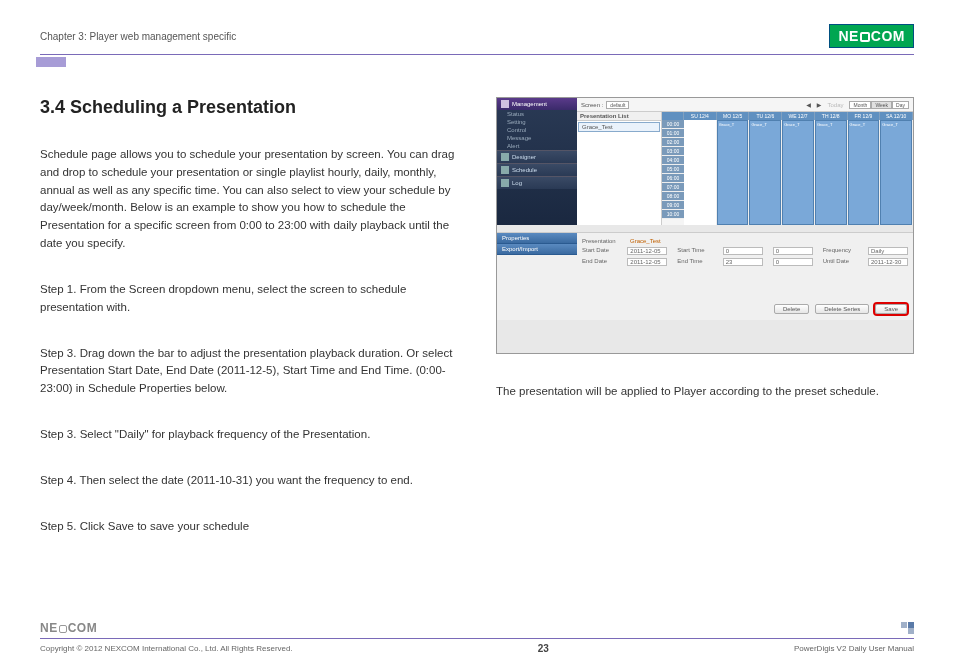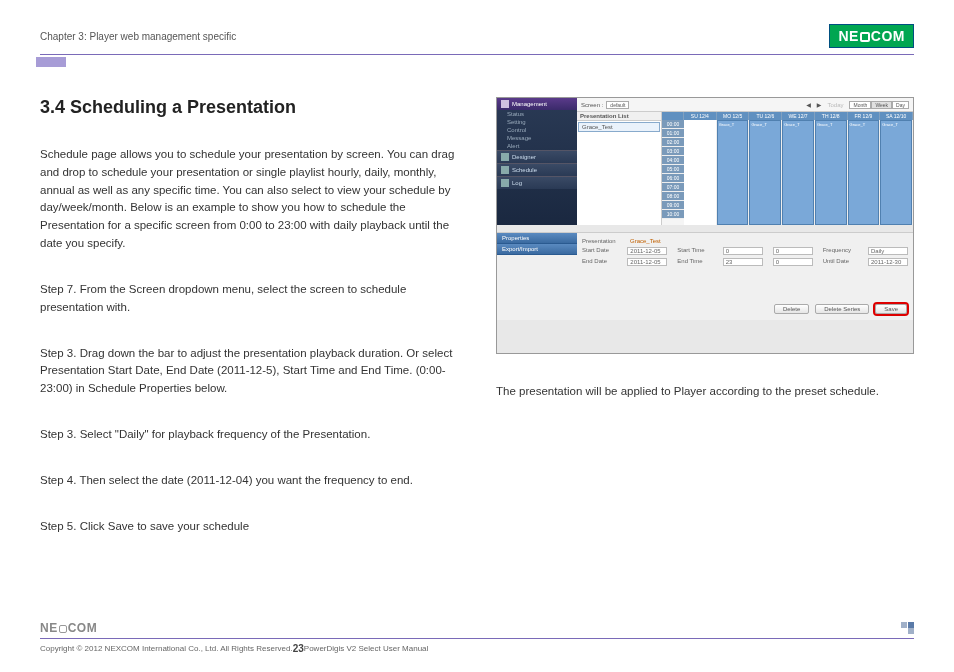--- a/index.html
+++ b/index.html
@@ -81,45 +81,45 @@
   .ss-fld-lbl { width: 38px; }
   .ss-fld-val { border: 1px solid #bbb; background: #fff; padding: 0 2px; min-width: 40px; }
   .ss-buttons { position: absolute; right: 6px; bottom: 6px; display: flex; gap: 6px; }
   .ss-btn { border: 1px solid #aaa; background: linear-gradient(#fff,#e5e5e5); padding: 1px 8px; font-size: 6px; border-radius: 2px; }
   .ss-btn.save { outline: 2px solid #d00; }
   .footer {
     position: absolute;
     left: 40px; right: 40px; bottom: 18px;
   }
   .footer-bar { height: 1px; background: #7a6ab8; margin-bottom: 4px; }
-  .footer-row { display: flex; align-items: center; font-size: 8px; color: #666; }
+  .footer-row { display: flex; justify-content: space-between; align-items: center; font-size: 8px; color: #666; }
   .footer-logo-wrap { display: flex; align-items: center; justify-content: space-between; margin-bottom: 3px; }
   .page-num { font-size: 10px; font-weight: bold; color: #444; }
   .sq-icons { display: flex; gap: 1px; }
   .sq { width: 6px; height: 6px; background: #a0b0c8; }
   .sq.dk { background: #5a7aa8; }
 </style>
 </head>
 <body>
 
 <div class="header">
   <div class="chapter-title">Chapter 3: Player web management specific</div>
   <div class="logo-top">NE<span style="display:inline-block;width:10px;height:10px;border:2px solid #fff;border-radius:2px;margin:0 1px;position:relative;top:1px;"></span>COM</div>
 </div>
 <div class="divider-top"></div>
 <div class="accent-bar"></div>
 
 <div class="columns">
   <div class="col-left">
     <h1>3.4 Scheduling a Presentation</h1>
     <p class="body-text">Schedule page allows you to schedule your presentation by screen. You can drag and drop to schedule your presentation or single playlist hourly, daily, monthly, annual as well as any specific time. You can also select to view your schedule by day/week/month. Below is an example to show you how to schedule the Presentation for a specific screen from 0:00 to 23:00 with daily playback until the date you specify.</p>
-    <p class="body-text">Step 7. From the Screen dropdown menu, select the screen to schedule presentation with.</p>
+    <p class="body-text">Step 1. From the Screen dropdown menu, select the screen to schedule presentation with.</p>
     <p class="body-text">Step 3. Drag down the bar to adjust the presentation playback duration. Or select Presentation Start Date, End Date (2011-12-5), Start Time and End Time. (0:00-23:00) in Schedule Properties below.</p>
     <p class="body-text">Step 3. Select "Daily" for playback frequency of the Presentation.</p>
-    <p class="body-text">Step 4. Then select the date (2011-12-04) you want the frequency to end.</p>
+    <p class="body-text">Step 4. Then select the date (2011-10-31) you want the frequency to end.</p>
     <p class="body-text">Step 5. Click Save to save your schedule</p>
   </div>
 
   <div class="col-right">
     <div class="screenshot">
 
       <div class="ss-sidebar">
         <div class="ss-mgmt">
             <span class="ss-mgmt-icon"></span>
             <span>Management</span>
@@ -258,15 +258,15 @@
     <div class="sq-icons">
         <div class="sq"></div>
         <div class="sq dk"></div>
         <div class="sq" style="margin-top:6px;margin-left:-7px;"></div>
       </div>
   </div>
   <div class="footer-bar"></div>
   <div class="footer-row">
     <span>Copyright © 2012 NEXCOM International Co., Ltd. All Rights Reserved.</span>
     <span class="page-num">23</span>
-    <span>PowerDigis V2 Select User Manual</span>
+    <span>PowerDigis V2 Daily User Manual</span>
   </div>
 </div>
 
 </body></html>

